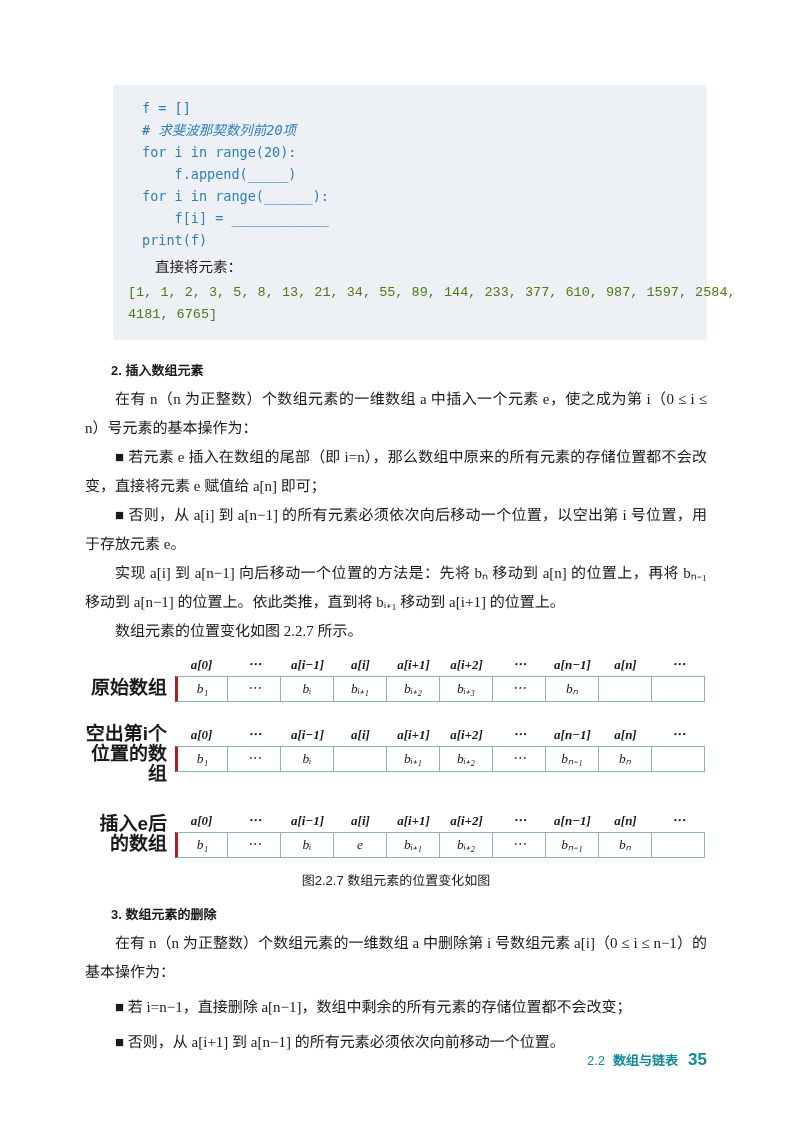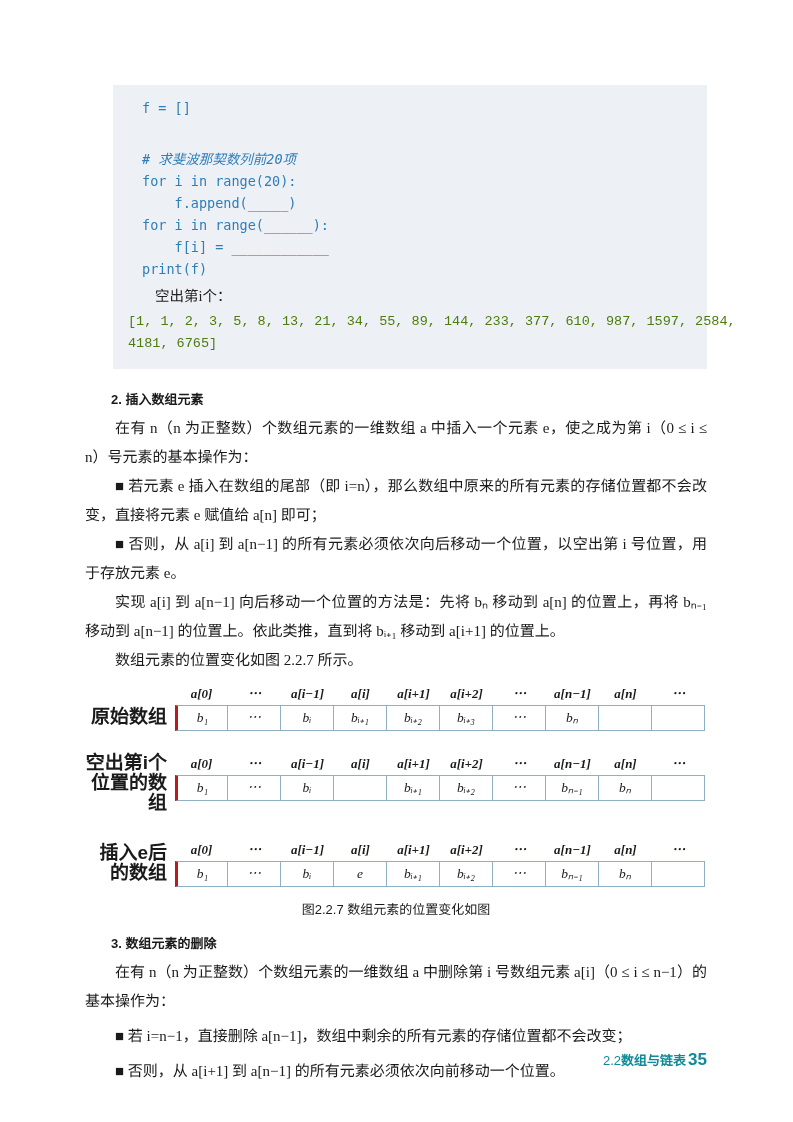--- a/index.html
+++ b/index.html
@@ -21,21 +21,21 @@
     background:#edf1f6;
     padding:12px 10px 14px 15px;
   }
   .code-line {
     font-family:"DejaVu Sans Mono", monospace;
     font-size:13.5px; line-height:22px;
     color:#2e7eb8;
     white-space:pre;
     padding-left:14px;
   }
-  .code-line.comment { font-style:italic;margin-top:29px; }
+  .code-line.comment { font-style:italic; }
   .result-label {
     font-size:14.5px; color:#222222;
     padding-left:27px; line-height:26px;
     margin:3px 0 2px 0;
   }
   .result-line {
     font-family:Liberation Mono, monospace;
     font-size:13.5px; line-height:22px;
     color:#4d7c0f;
     white-space:pre;
@@ -87,21 +87,21 @@
     margin-top:14px;
     text-align:center;
     font-family:"Liberation Sans", sans-serif;
     font-size:13px; line-height:18px;
   }
   .after-fig { margin-top:10px; }
 
   
   .footer {
     position:absolute; right:86px; bottom:52px;
-    display:flex; align-items:baseline; gap:0;
+    display:flex; align-items:baseline; gap:8px;
     color:#0f8a99;
     font-family:"Liberation Sans", sans-serif;
     margin-left:48px;
   }
   .footer .sec { font-size:13px; }
   .footer .sec.title { font-weight:700; }
   .footer .num { font-size:17px; font-weight:700; margin-left:2px; }
 </style>
 </head>
 <body>
@@ -110,21 +110,21 @@
   <div class="content">
 
     <div class="code-block">
       <div class="code-line">f = []</div>
       <div class="code-line comment"># 求斐波那契数列前20项</div>
       <div class="code-line">for i in range(20):</div>
       <div class="code-line">    f.append(_____)</div>
       <div class="code-line">for i in range(______):</div>
       <div class="code-line">    f[i] = ____________</div>
       <div class="code-line">print(f)</div>
-      <div class="result-label">空出第i个：</div>
+      <div class="result-label">直接将元素：</div>
       <div class="result-line">[1, 1, 2, 3, 5, 8, 13, 21, 34, 55, 89, 144, 233, 377, 610, 987, 1597, 2584,</div>
       <div class="result-line">4181, 6765]</div>
     </div>
 
     <h3 class="sec-heading">2. 插入数组元素</h3>
     <p class="body-p">在有 n（n 为正整数）个数组元素的一维数组 a 中插入一个元素 e，使之成为第 i（0 ≤ i ≤ n）号元素的基本操作为：</p>
     <p class="body-p">■ 若元素 e 插入在数组的尾部（即 i=n），那么数组中原来的所有元素的存储位置都不会改变，直接将元素 e 赋值给 a[n] 即可；</p>
     <p class="body-p">■ 否则，从 a[i] 到 a[n−1] 的所有元素必须依次向后移动一个位置，以空出第 i 号位置，用于存放元素 e。</p>
     <p class="body-p">实现 a[i] 到 a[n−1] 向后移动一个位置的方法是：先将 bₙ 移动到 a[n] 的位置上，再将 bₙ₋₁ 移动到 a[n−1] 的位置上。依此类推，直到将 bᵢ₊₁ 移动到 a[i+1] 的位置上。</p>
     <p class="body-p">数组元素的位置变化如图 2.2.7 所示。</p>

